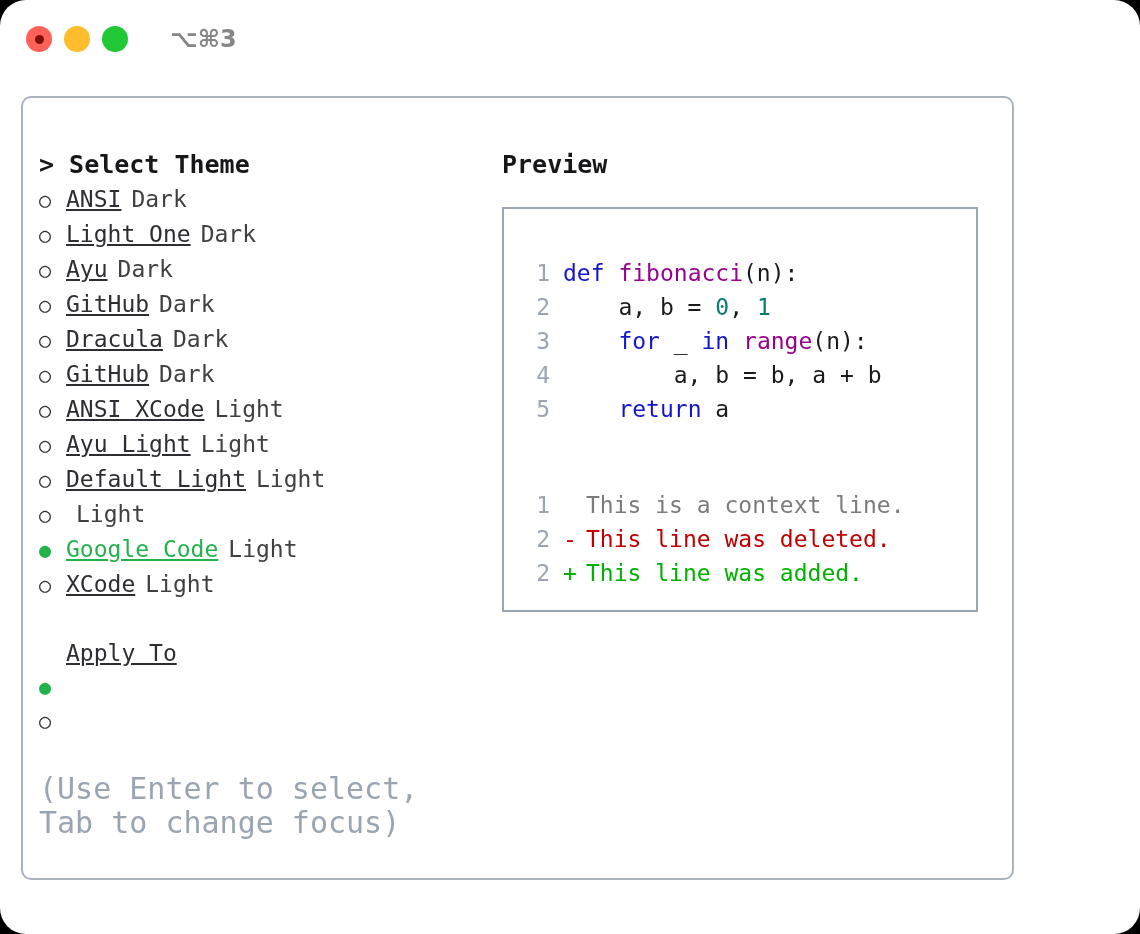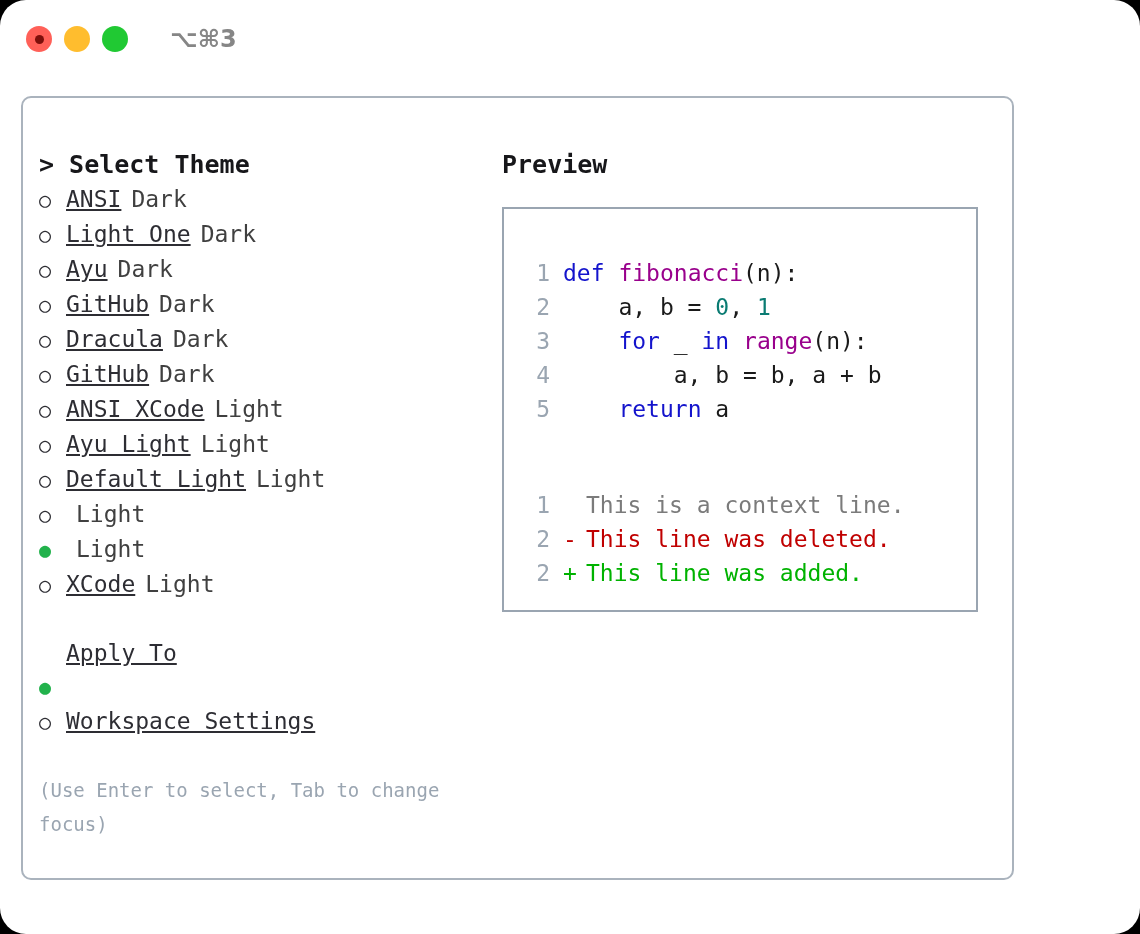--- a/index.html
+++ b/index.html
@@ -145,21 +145,21 @@
     line-height: 34px;
     font-size: 23px;
     white-space: pre;
     margin-top: 34px;
   }
   .group-heading .label { color: #2d2d33; }
 
   .hint {
     margin-top: 34px;
     color: #9aa5b1;
-    font-size: 19px;
+    font-size: 30px;
     line-height: 34px;
     width: 410px;
   }
 
   
   .right-col {
     position: absolute;
     left: 479px;
     top: 50px;
     width: 500px;
@@ -248,32 +248,32 @@
             <div class="row"><span class="marker">○</span><span class="label">ANSI</span><span class="meta">Dark</span></div>
             <div class="row"><span class="marker">○</span><span class="label">Light One</span><span class="meta">Dark</span></div>
             <div class="row"><span class="marker">○</span><span class="label">Ayu</span><span class="meta">Dark</span></div>
             <div class="row"><span class="marker">○</span><span class="label">GitHub</span><span class="meta">Dark</span></div>
             <div class="row"><span class="marker">○</span><span class="label">Dracula</span><span class="meta">Dark</span></div>
             <div class="row"><span class="marker">○</span><span class="label">GitHub</span><span class="meta">Dark</span></div>
             <div class="row"><span class="marker">○</span><span class="label">ANSI XCode</span><span class="meta">Light</span></div>
             <div class="row"><span class="marker">○</span><span class="label">Ayu Light</span><span class="meta">Light</span></div>
             <div class="row"><span class="marker">○</span><span class="label">Default Light</span><span class="meta">Light</span></div>
             <div class="row"><span class="marker">○</span><span class="meta">Light</span></div>
-            <div class="row"><span class="marker on">●</span><span class="meta">Light</span></div>
+            <div class="row"><span class="marker on">●</span><span class="label sel">Google Code</span><span class="meta">Light</span></div>
             <div class="row"><span class="marker">○</span><span class="label">XCode</span><span class="meta">Light</span></div>
           </div>
 
         <div class="group-heading">
           <span class="marker blank">○</span>
           <span class="label">Apply To</span>
         </div>
 
         <div class="list" id="apply-list">
             <div class="row"><span class="marker on">●</span></div>
-            <div class="row"><span class="marker">○</span><span class="label">Workspace Settings</span></div>
+            <div class="row"><span class="marker">○</span></div>
           </div>
 
         <div class="hint">(Use Enter to select, Tab to change focus)</div>
       </div>
 
       <div class="right-col">
         <div class="preview-title">Preview</div>
 
         <div class="preview-box">
           <div class="code" id="code-block"><div class="code-line"><span class="ln">1</span><span class="code-text"><span class="tok-kw">def </span><span class="tok-fn">fibonacci</span><span class="tok-plain">(n):</span></span></div><div class="code-line"><span class="ln">2</span><span class="code-text"><span class="tok-plain">    a, b = </span><span class="tok-num">0</span><span class="tok-plain">, </span><span class="tok-num">1</span></span></div><div class="code-line"><span class="ln">3</span><span class="code-text"><span class="tok-plain">    </span><span class="tok-kw">for</span><span class="tok-plain"> _ </span><span class="tok-kw">in</span><span class="tok-plain"> </span><span class="tok-fn">range</span><span class="tok-plain">(n):</span></span></div><div class="code-line"><span class="ln">4</span><span class="code-text"><span class="tok-plain">        a, b = b, a + b</span></span></div><div class="code-line"><span class="ln">5</span><span class="code-text"><span class="tok-plain">    </span><span class="tok-kw">return</span><span class="tok-plain"> a</span></span></div><div class="spacer-line"></div><div class="code-line"><span class="ln">1</span><span class="diffmark tok-ctx"> </span><span class="diff-text tok-ctx">This is a context line.</span></div><div class="code-line"><span class="ln">2</span><span class="diffmark tok-del">-</span><span class="diff-text tok-del">This line was deleted.</span></div><div class="code-line"><span class="ln">2</span><span class="diffmark tok-add">+</span><span class="diff-text tok-add">This line was added.</span></div></div>

